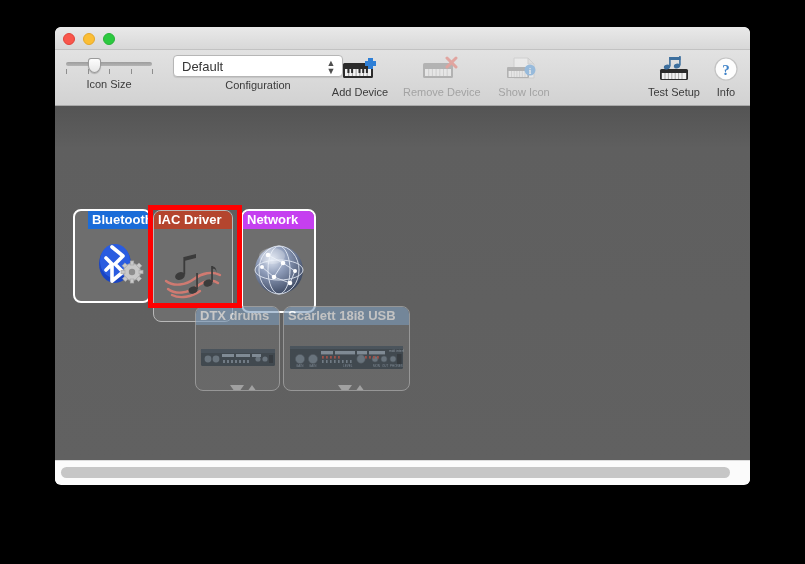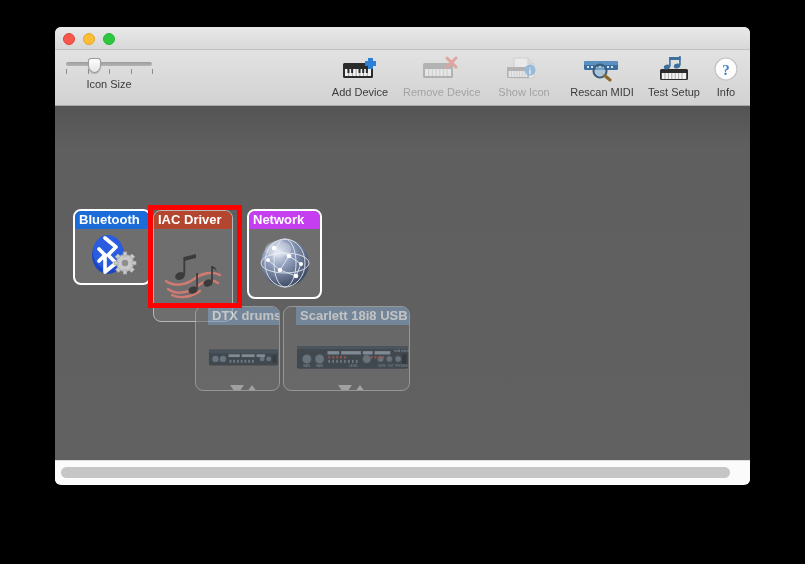--- a/index.html
+++ b/index.html
@@ -133,21 +133,21 @@
     color: #fff; padding-left: 4px;
     white-space: nowrap; overflow: hidden;
   }
   .device .dev-body {
     position: relative;
     height: calc(100% - 18px);
     display: flex; align-items: center; justify-content: center;
   }
   .device.selected { border: 2px solid #ffffff; }
   .device.plain    { border: 1px solid #b8b8b8; }
-  .device.offline  { opacity: .62; padding-left: 12px; }
+  .device.offline  { opacity: .62; }
 
   
   .ports {
     position: absolute;
     display: flex; gap: 1px;
   }
   .tri {
     width: 0; height: 0;
     border-left: 7px solid transparent;
     border-right: 7px solid transparent;
@@ -201,20 +201,27 @@
       <div class="slider-ticks">
         <i style="left:0%"></i>
           <i style="left:25%"></i>
           <i style="left:50%"></i>
         <i style="left:75%"></i>
           <i style="left:100%"></i>
       </div>
       <div class="tb-label">Icon Size</div>
     </div>
 
+    <div id="config-group">
+      <div id="config-select">
+        <span id="config-value">Default</span>
+        <span id="config-stepper">▲<br>▼</span>
+      </div>
+      <div class="tb-label">Configuration</div>
+    </div>
 
     <div class="tb-btn" style="left:268px">
       <div class="tb-ico">
         <svg width="40" height="26" viewBox="0 0 40 26">
           <rect x="3" y="7" width="30" height="15" rx="1.5" fill="#2b2b2b"></rect>
           <rect x="5" y="13" width="26" height="7" fill="#f2f2f2"></rect>
           <g stroke="#8e8e8e" stroke-width=".8">
             <line x1="8.7" y1="13" x2="8.7" y2="20"></line>
               <line x1="12.4" y1="13" x2="12.4" y2="20"></line>
             <line x1="16.1" y1="13" x2="16.1" y2="20"></line>
@@ -272,41 +279,20 @@
             <line x1="18.3" y1="15" x2="18.3" y2="21"></line>
               <line x1="21" y1="15" x2="21" y2="21"></line>
           </g>
           <circle cx="26" cy="14" r="5.5" fill="#3a8ddb"></circle>
           <text x="26" y="18" font-size="9" font-weight="bold" fill="#fff" text-anchor="middle" font-family="Liberation Serif, serif">i</text>
         </svg>
       </div>
       <div class="tb-label dim">Show Icon</div>
     </div>
 
-    <div class="tb-btn" style="left:510px">
-      <div class="tb-ico">
-        <svg width="40" height="26" viewBox="0 0 40 26">
-          <rect x="2" y="5" width="34" height="9" rx="1.5" fill="#3c6f9e"></rect>
-          <rect x="2" y="5" width="34" height="4" rx="1.5" fill="#5a90c0"></rect>
-          <g fill="#cfe3f4">
-            <rect x="5" y="10" width="2" height="2"></rect>
-              <rect x="9" y="10" width="2" height="2"></rect>
-            <rect x="13" y="10" width="2" height="2"></rect>
-              <rect x="17" y="10" width="2" height="2"></rect>
-            <rect x="21" y="10" width="2" height="2"></rect>
-              <rect x="25" y="10" width="2" height="2"></rect>
-            <rect x="29" y="10" width="2" height="2"></rect>
-          </g>
-          <circle cx="18" cy="15" r="6.5" fill="none" stroke="#3d5f7e" stroke-width="2.2"></circle>
-          <circle cx="18" cy="15" r="5" fill="#93b8d6" opacity=".65"></circle>
-          <line x1="22.6" y1="19.6" x2="28" y2="24" stroke="#8a6a2e" stroke-width="3.2" stroke-linecap="round"></line>
-        </svg>
-      </div>
-      <div class="tb-label">Rescan MIDI</div>
-    </div>
 
     <div class="tb-btn" style="left:582px">
       <div class="tb-ico">
         <svg width="40" height="28" viewBox="0 0 40 28">
           <rect x="6" y="14" width="28" height="11" rx="1.5" fill="#2b2b2b"></rect>
           <rect x="7.8" y="18" width="24.4" height="6" fill="#f2f2f2"></rect>
           <g stroke="#8e8e8e" stroke-width=".7">
             <line x1="11" y1="18" x2="11" y2="24"></line>
               <line x1="14.4" y1="18" x2="14.4" y2="24"></line>
             <line x1="17.8" y1="18" x2="17.8" y2="24"></line>
@@ -332,21 +318,21 @@
           <circle cx="13" cy="13" r="11" fill="#fdfdfd" stroke="#c3c3c3" stroke-width="1.2"></circle>
           <text x="13" y="18.5" font-size="15" font-weight="bold" fill="#3e82c8" text-anchor="middle" font-family="Liberation Serif, serif">?</text>
         </svg>
       </div>
       <div class="tb-label">Info</div>
     </div>
   </div>
 
   <div id="canvas">
 
-    <div class="device selected" style="left:18px; top:103px; width:78px; height:76px;">
+    <div class="device selected" style="left:18px; top:103px; width:78px; height:94px;padding-left:13px;">
       <div class="dev-title" style="background:#1b6cd8">Bluetooth</div>
       <div class="dev-body">
         <svg width="58" height="52" viewBox="0 0 58 52">
           <ellipse cx="25" cy="25" rx="16" ry="19" fill="#1a45c4"></ellipse>
           <ellipse cx="25" cy="22" rx="15" ry="17" fill="#2a5ce0"></ellipse>
           <path d="M22 8 L33 17 L25 25 L33 33 L22 42 L22 25 L16 31 M22 25 L16 19" fill="none" stroke="#ffffff" stroke-width="3.6" stroke-linejoin="round" stroke-linecap="round"></path>
           <g transform="translate(42,33)">
             <circle cx="0" cy="0" r="8.5" fill="#c9c9c9"></circle>
             <circle cx="0" cy="0" r="8.5" fill="none" stroke="#aaa" stroke-width="1"></circle>
             <g fill="#c9c9c9" stroke="#aaa" stroke-width=".7">
@@ -381,21 +367,21 @@
             <ellipse cx="35" cy="45" rx="4.6" ry="3.5" transform="rotate(-20 35 45)"></ellipse>
             <rect x="38.2" y="28" width="1.7" height="16"></rect>
             <ellipse cx="50" cy="38" rx="4.6" ry="3.5" transform="rotate(-20 50 38)"></ellipse>
             <rect x="53.2" y="21" width="1.7" height="16"></rect>
             <path d="M53.8 21 C58 22 59 25 58 28 C58.6 24.5 56.6 23 53.8 24 Z"></path>
           </g>
         </svg>
       </div>
     </div>
 
-    <div class="device selected" style="left:192px; top:103px; width:75px; height:90px;">
+    <div class="device selected" style="left:186px; top:103px; width:75px; height:104px;">
       <div class="dev-title" style="background:#c53ff0">Network</div>
       <div class="dev-body">
         <svg width="58" height="58" viewBox="0 0 58 58">
           <defs>
             <radialGradient id="gsh" cx="35%" cy="28%" r="75%">
               <stop offset="0%" stop-color="#dfe6f2"></stop>
               <stop offset="42%" stop-color="#8d9bb8"></stop>
               <stop offset="100%" stop-color="#3e4a63"></stop>
             </radialGradient>
           </defs>

